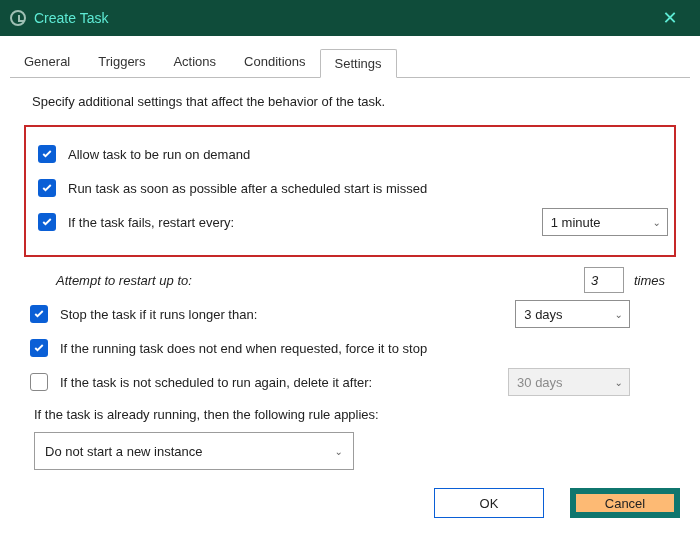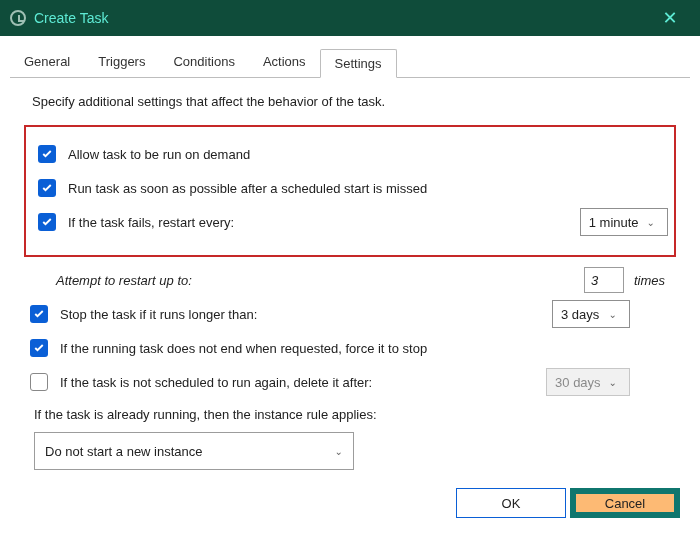--- a/index.html
+++ b/index.html
@@ -98,25 +98,26 @@
       background: #fff;
     }
     .checkbox svg { width: 12px; height: 12px; }
     .row .label { flex: 0 0 auto; }
     .dropdown {
       border: 1px solid #8f8f8f;
       background: #fff;
       height: 28px;
       display: flex;
       align-items: center;
-      padding: 0 12px 0 8px;
+      padding: 0 6px 0 8px;
       margin-left: auto;
       min-width: 78px;
       cursor: pointer;
       font-size: 13px;
+      gap: 44px;
     }
     .dropdown.disabled {
       background: #f1f1f1;
       color: #8a8a8a;
       border-color: #c7c7c7;
     }
     .dropdown .chev {
       margin-left: auto;
       font-size: 10px;
       color: #666;
@@ -149,21 +150,21 @@
       cursor: pointer;
     }
     .rule-select .chev {
       margin-left: auto;
       font-size: 10px;
       color: #666;
     }
     .buttons {
       display: flex;
       justify-content: flex-end;
-      gap: 4px;
+      gap: 26px;
       padding: 18px 20px 0 0;
     }
     .btn {
       width: 110px;
       height: 30px;
       display: flex;
       align-items: center;
       justify-content: center;
       font-size: 13px;
       cursor: pointer;
@@ -184,22 +185,22 @@
 
 <div class="titlebar">
   <span class="title-icon"></span>
   <span class="title-text">Create Task</span>
   <span class="title-close">✕</span>
 </div>
 
 <div class="tabs">
   <div class="tab">General</div>
   <div class="tab">Triggers</div>
+  <div class="tab">Actions</div>
   <div class="tab">Conditions</div>
-  <div class="tab">Actions</div>
   <div class="tab active">Settings</div>
 </div>
 
 <div class="content">
   <div class="desc">Specify additional settings that affect the behavior of the task.</div>
 
   <div class="highlight-box">
     <div class="row">
       <span class="checkbox checked">
         <svg viewBox="0 0 16 16">
@@ -266,21 +267,21 @@
   <div class="row">
     <span class="checkbox unchecked"></span>
     <span class="label">If the task is not scheduled to run again, delete it after:</span>
     <span class="dropdown disabled">
       <span>30 days</span>
       <span class="chev">⌄</span>
     </span>
     <span class="spacer-right"></span>
   </div>
 
-  <div class="rule-row">If the task is already running, then the instance rule applies:</div>
+  <div class="rule-row">If the task is already running, then the following rule applies:</div>
   <div class="rule-select">
     <span>Do not start a new instance</span>
     <span class="chev">⌄</span>
   </div>
 </div>
 
 <div class="buttons">
   <div class="btn primary">OK</div>
   <div class="btn secondary">Cancel</div>
 </div>

